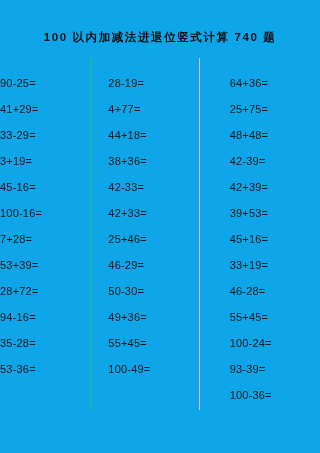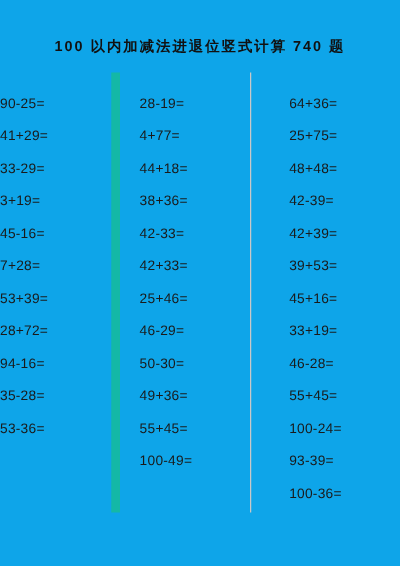--- a/index.html
+++ b/index.html
@@ -49,21 +49,21 @@
     flex-direction: column;
     justify-content: flex-start;
     padding-top: 12px;
     box-sizing: border-box;
   }
   .problem-column.col-1 {
     padding-left: 0;
   }
   .problem-column.col-2 {
     padding-left: 16px;
-    border-left: 7px solid #14b8a6;
+    border-left: 2px solid #14b8a6;
   }
   .problem-column.col-3 {
     padding-left: 30px;
     border-left: 1px solid #c8c8c8;
   }
   .problem-item {
     height: 26px;
     line-height: 26px;
     font-size: 11px;
     color: #1a1a1a;
@@ -79,20 +79,21 @@
   <div class="worksheet-title">100 以内加减法进退位竖式计算 740 题</div>
 
   <div class="problem-grid">
 
     <div class="problem-column col-1">
       <div class="problem-item">90-25=</div>
       <div class="problem-item">41+29=</div>
       <div class="problem-item">33-29=</div>
       <div class="problem-item">3+19=</div>
       <div class="problem-item">45-16=</div>
+      <div class="problem-item">100-16=</div>
       <div class="problem-item">7+28=</div>
       <div class="problem-item">53+39=</div>
       <div class="problem-item">28+72=</div>
       <div class="problem-item">94-16=</div>
       <div class="problem-item">35-28=</div>
       <div class="problem-item">53-36=</div>
     </div>
 
     <div class="problem-column col-2">
       <div class="problem-item">28-19=</div>

